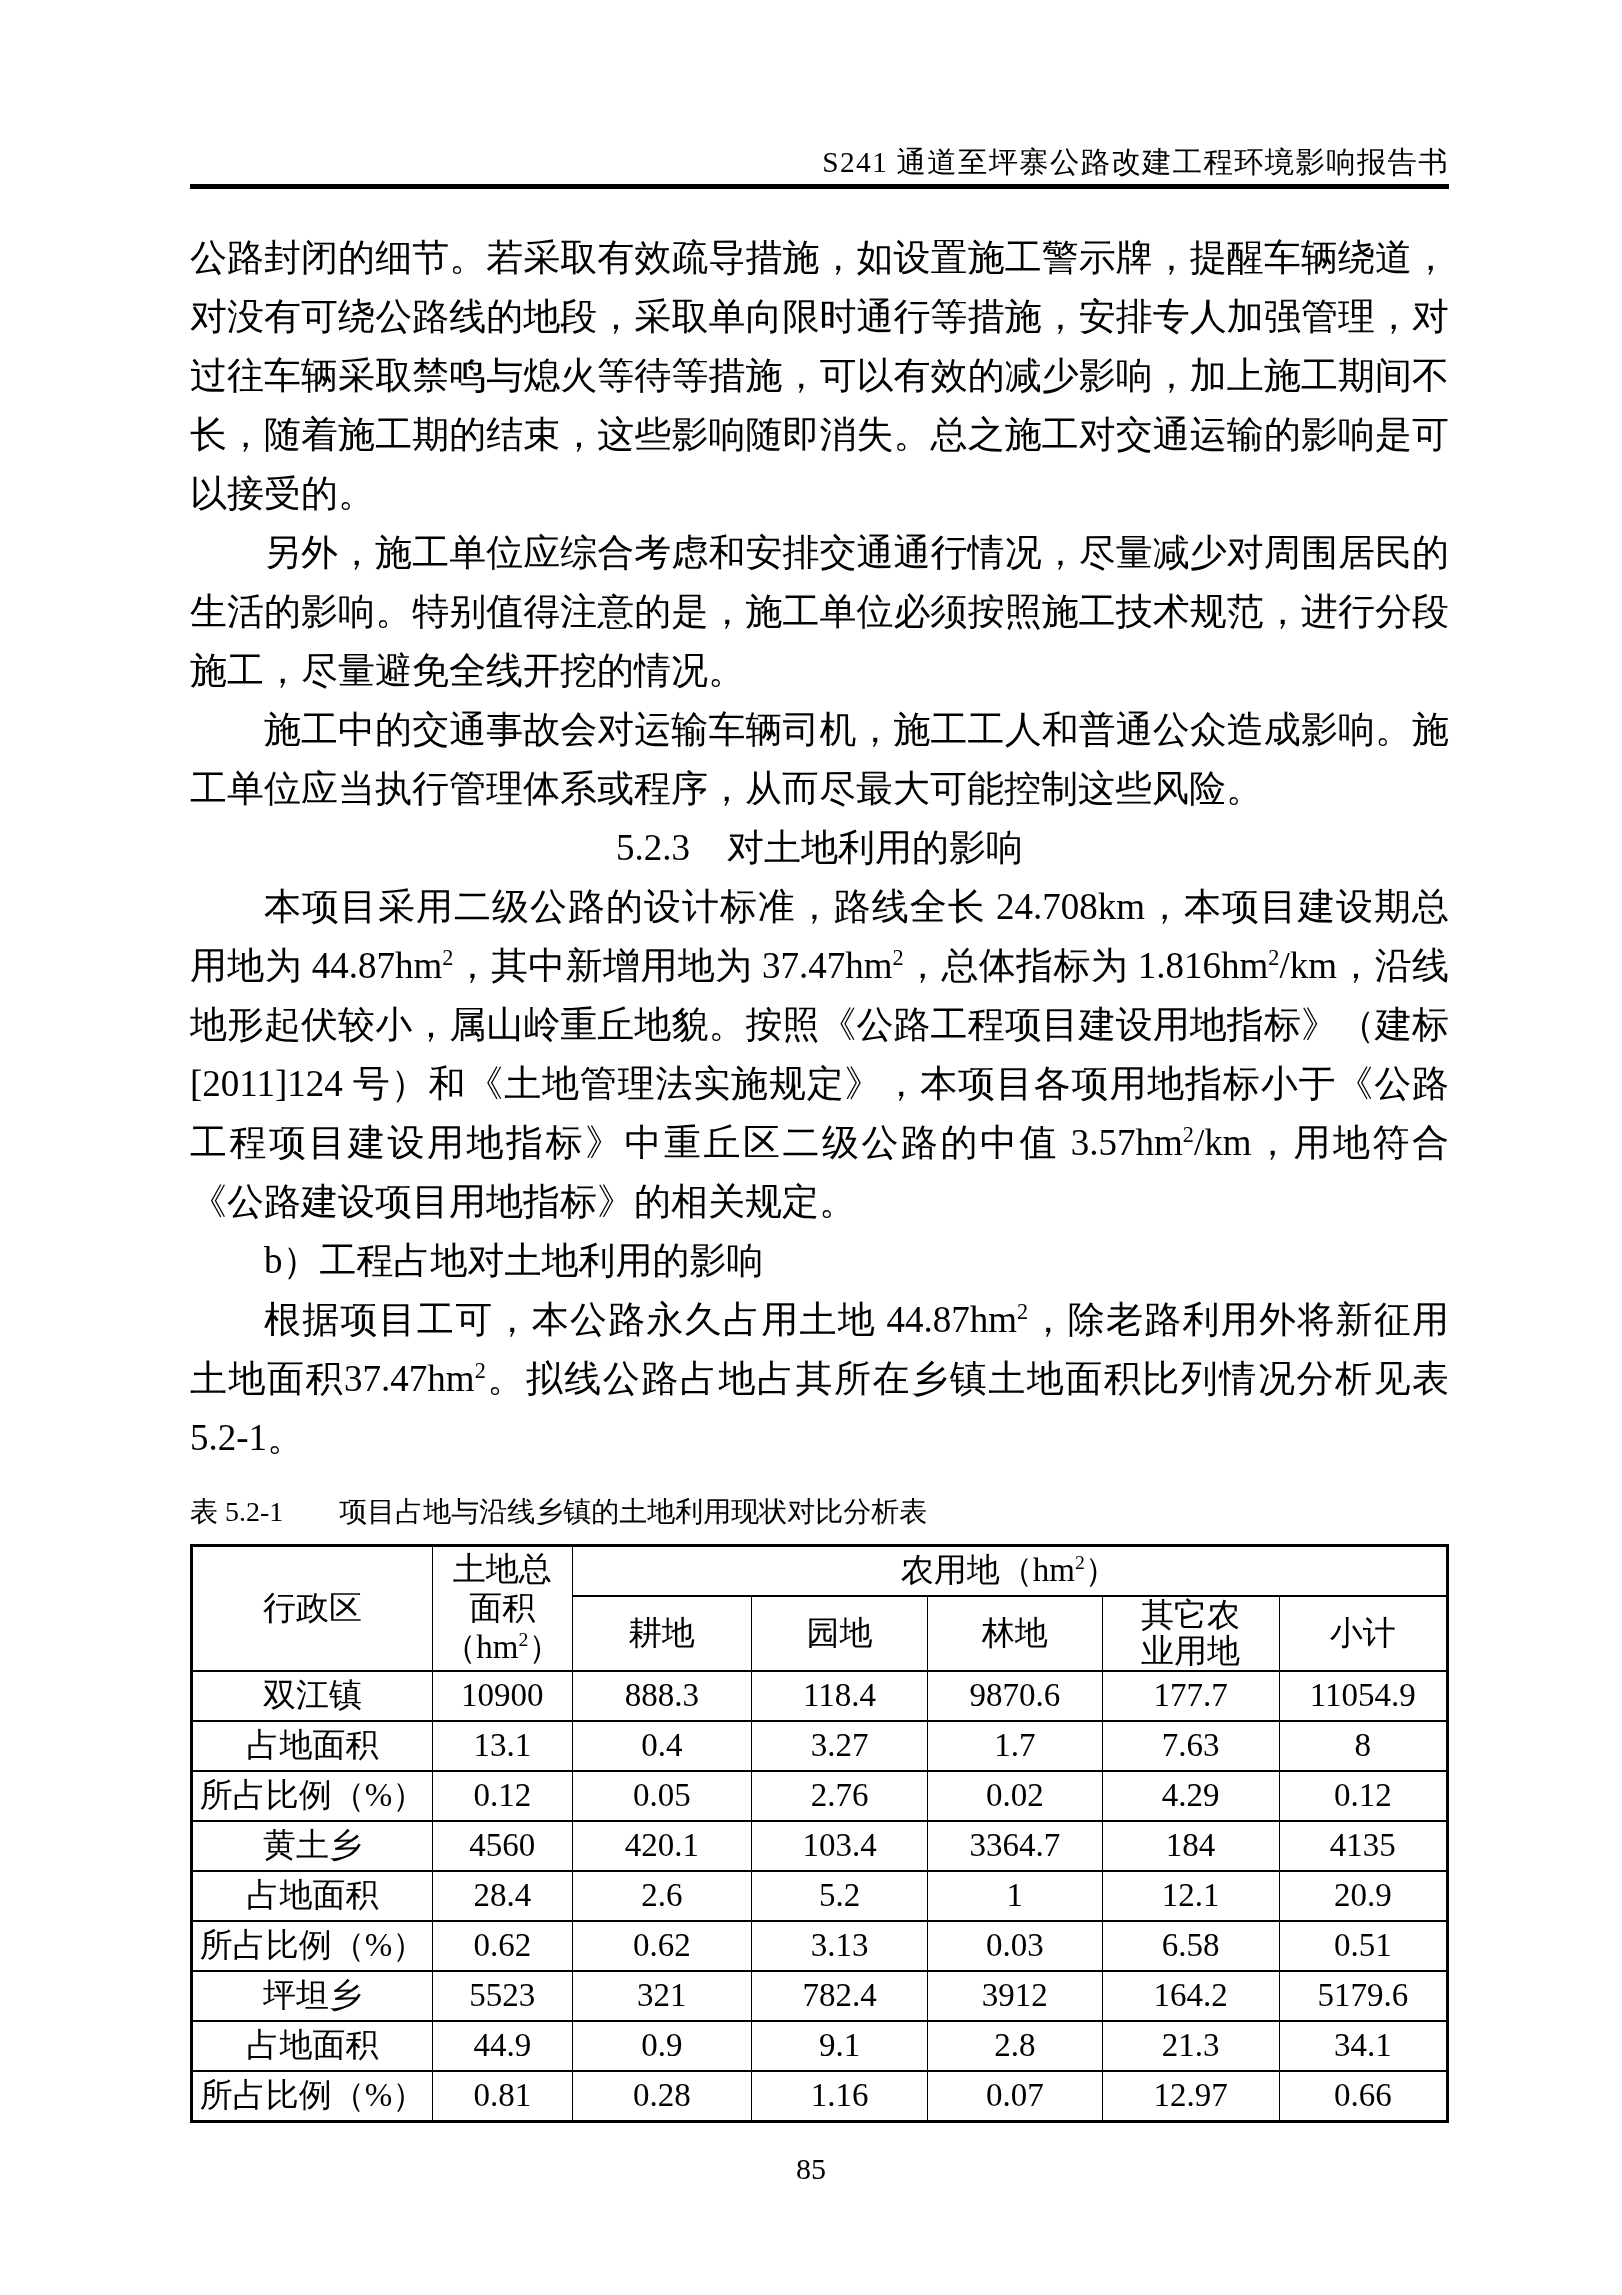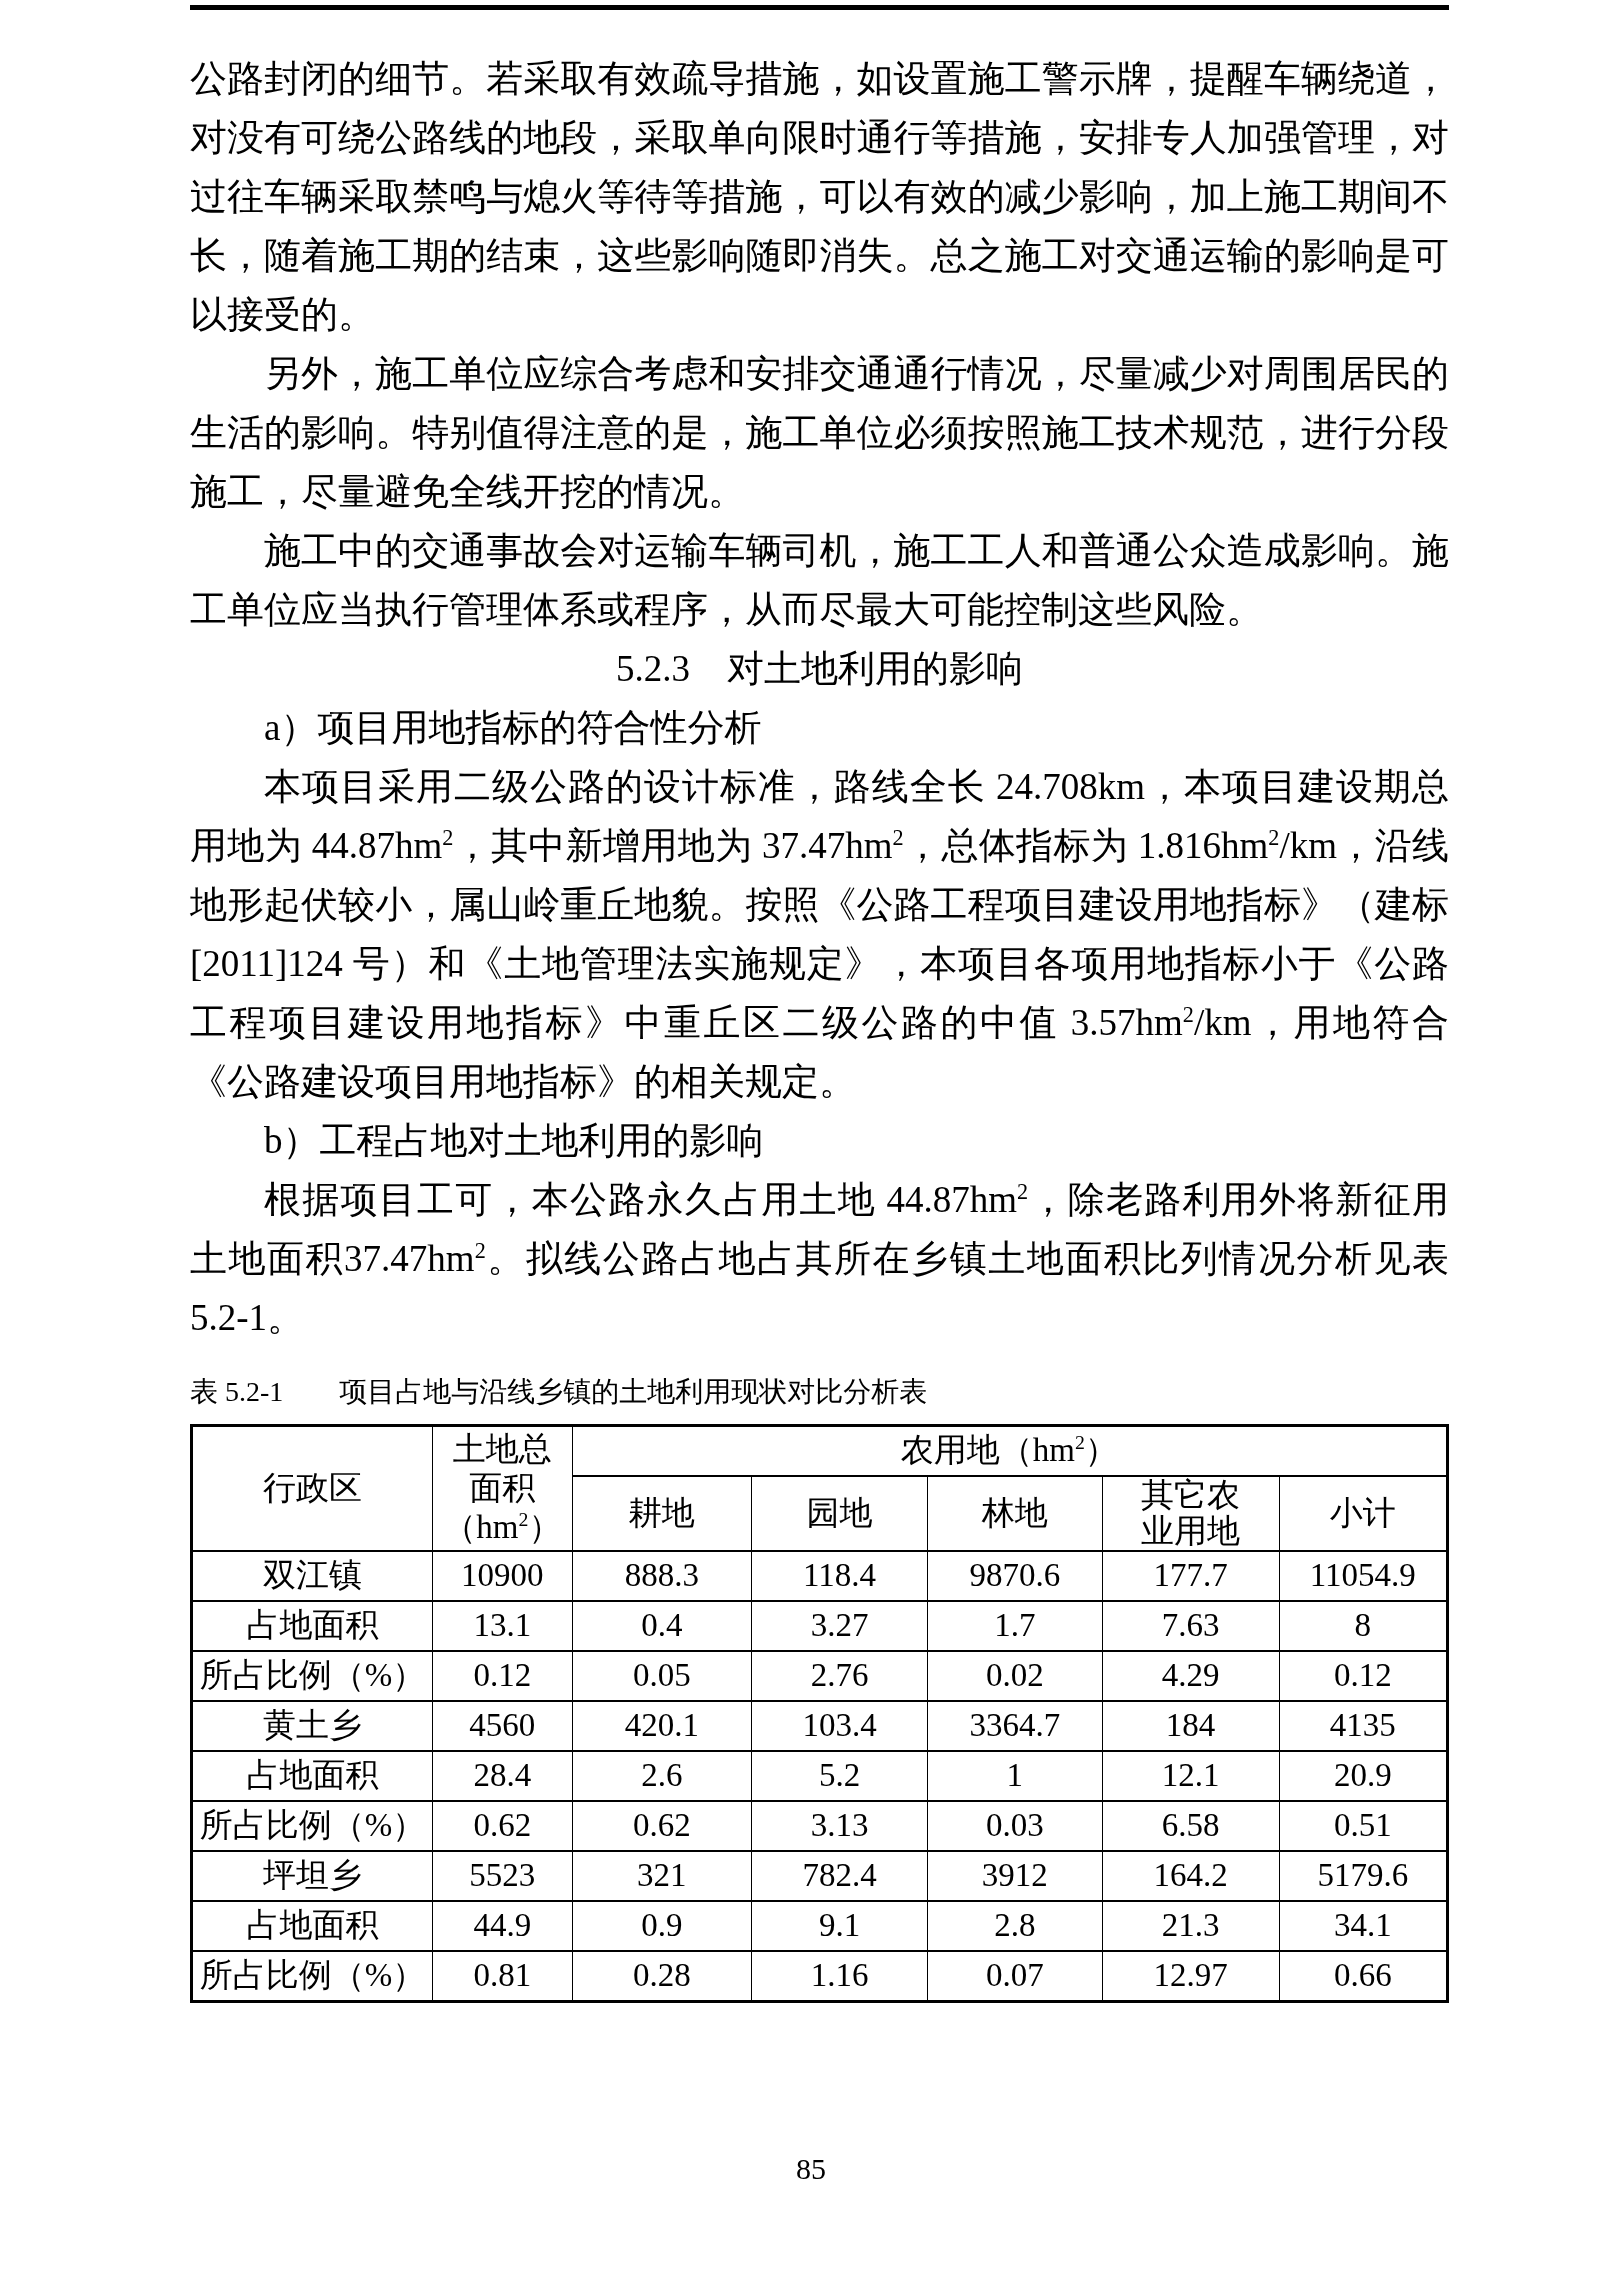--- a/index.html
+++ b/index.html
@@ -105,34 +105,34 @@
     font-size: 30px;
     line-height: 34px;
   }
 </style>
 </head>
 <body>
 
 <div class="sheet">
   <div class="content-column">
 
+    <div class="report-title">S241 通道至坪寨公路改建工程环境影响报告书</div>
 
     <div class="header-rule"></div>
 
     <div class="body-text">
 
       <p class="para noindent"><span>公路封闭的细节。若采取有效疏导措施，如设置施工警示牌，提醒车辆绕道，对没有可绕公路线的地段，采取单向限时通行等措施，安排专人加强管理，对过往车辆采取禁鸣与熄火等待等措施，可以有效的减少影响，加上施工期间不长，随着施工期的结束，这些影响随即消失。总之施工对交通运输的影响是可以接受的。</span></p>
 
       <p class="para"><span>另外，施工单位应综合考虑和安排交通通行情况，尽量减少对周围居民的生活的影响。特别值得注意的是，施工单位必须按照施工技术规范，进行分段施工，尽量避免全线开挖的情况。</span></p>
 
       <p class="para"><span>施工中的交通事故会对运输车辆司机，施工工人和普通公众造成影响。施工单位应当执行管理体系或程序，从而尽最大可能控制这些风险。</span></p>
 
       <h3 class="section-heading">5.2.3　对土地利用的影响</h3>
 
-      <p class="para"><span>a）项目用地指标的符合性分析</span></p>
 
       <p class="para"><span>本项目采用二级公路的设计标准，路线全长 24.708km，本项目建设期总用地为 44.87hm</span><sup>2</sup><span>，其中新增用地为 37.47hm</span><sup>2</sup><span>，总体指标为 1.816hm</span><sup>2</sup><span>/km，沿线地形起伏较小，属山岭重丘地貌。按照《公路工程项目建设用地指标》（建标[2011]124 号）和《土地管理法实施规定》，本项目各项用地指标小于《公路工程项目建设用地指标》中重丘区二级公路的中值 3.57hm</span><sup>2</sup><span>/km，用地符合《公路建设项目用地指标》的相关规定。</span></p>
 
       <p class="para"><span>b）工程占地对土地利用的影响</span></p>
 
       <p class="para"><span>根据项目工可，本公路永久占用土地 44.87hm</span><sup>2</sup><span>，除老路利用外将新征用土地面积37.47hm</span><sup>2</sup><span>。拟线公路占地占其所在乡镇土地面积比列情况分析见表 5.2-1。</span></p>
 
       <div class="table-caption">表 5.2-1　　项目占地与沿线乡镇的土地利用现状对比分析表</div>
 
       <table class="land-table">

